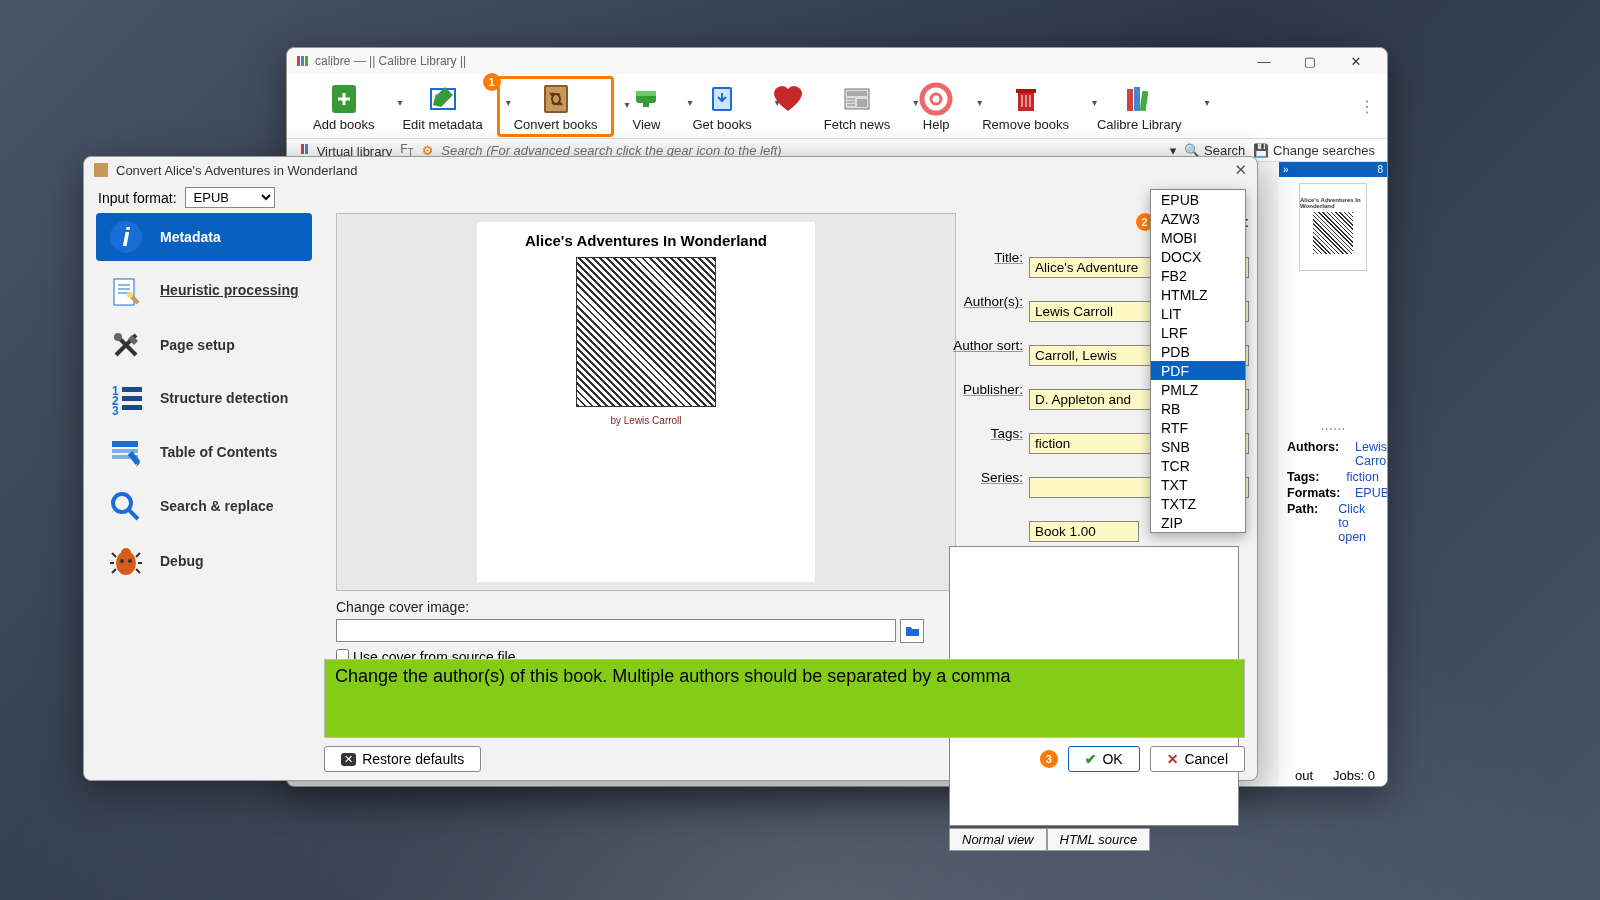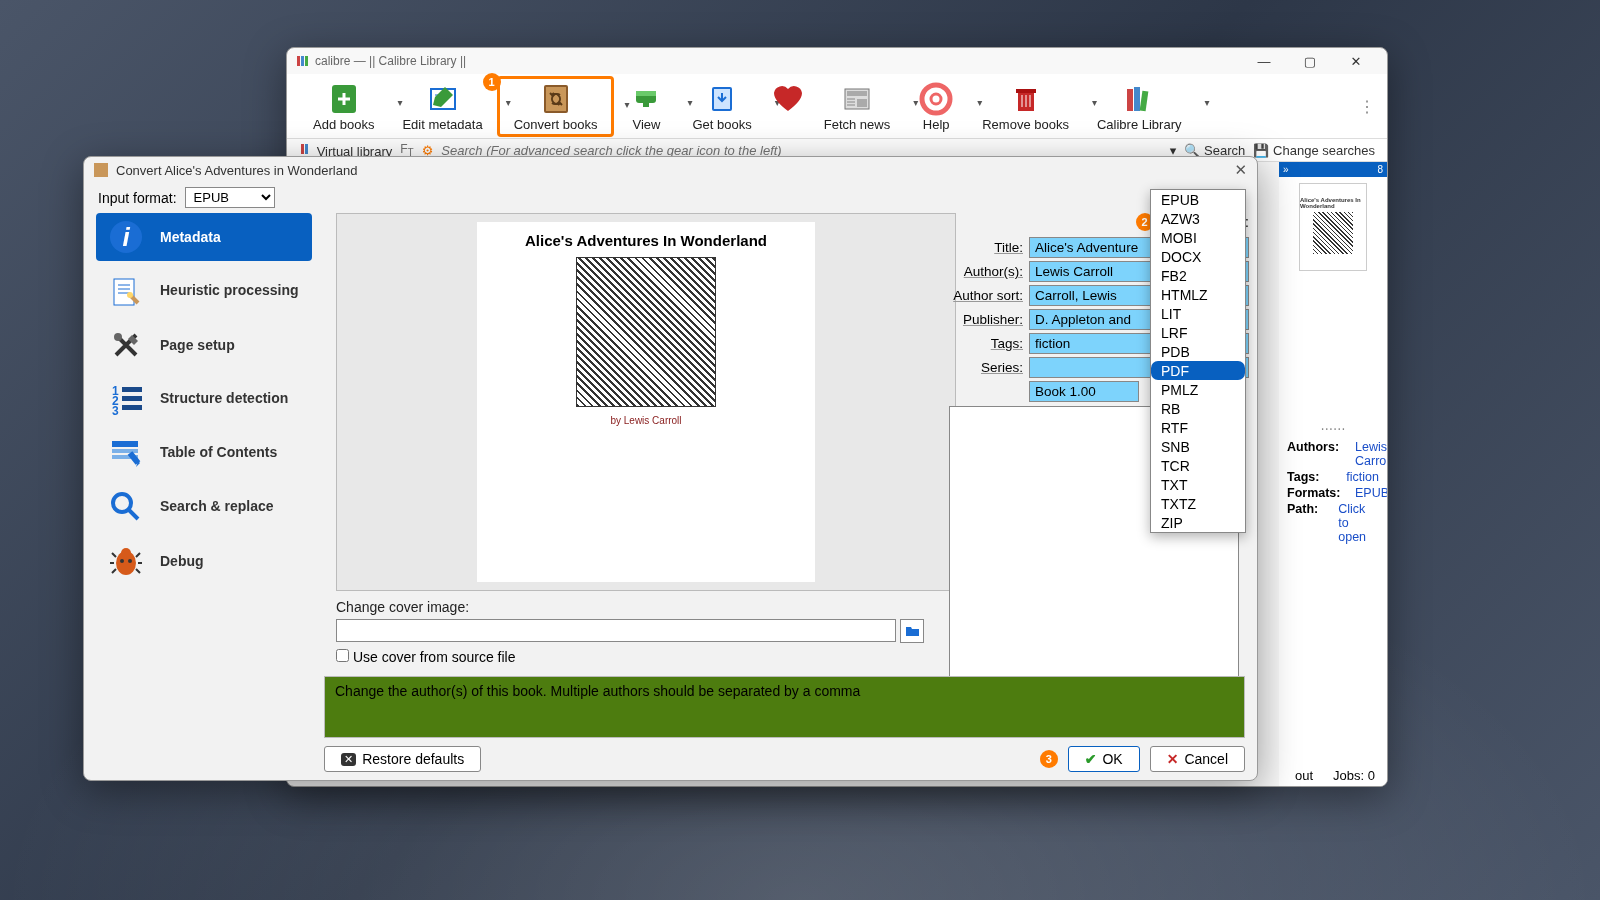--- a/index.html
+++ b/index.html
@@ -48,38 +48,38 @@
 .cover-page { width: 338px; height: 360px; background:#fff; display:flex; flex-direction:column; align-items:center; padding:10px; }
 .cover-page .ct { font-weight:bold; font-size:15px; margin-bottom:8px; }
 .cover-page .img { width: 140px; height: 150px; background: repeating-linear-gradient(45deg,#333,#333 2px,#fff 2px,#fff 5px); border:1px solid #333; }
 .cover-page .byline { font-size:10px; color:#8a2020; margin-top:8px; }
 
 .meta-col { width: 300px; position:absolute; right:8px; top:0; }
 .output-row { text-align:right; font-size:14px; margin-bottom:6px; display:flex; align-items:center; justify-content:flex-end; gap:6px; }
 .output-row .step { width:18px; height:18px; border-radius:50%; background:#ff7b00; color:#fff; font-size:11px; font-weight:bold; display:inline-flex; align-items:center; justify-content:center; }
 .form-row { display:flex; align-items:center; gap:6px; margin-bottom:3px; }
 .form-row label { width: 74px; text-align:right; font-size:13.5px; text-decoration: underline; text-decoration-color: #999; }
-.form-row input { flex:1; border:1px solid #888; padding:2px 5px; font-size:13.5px; background:#7dd3fc; }
+.form-row input { flex:1; border:1px solid #888; padding:2px 5px; font-size:13.5px; background:#fef9c3;margin-top:20px; }
 .desc-box { width: 290px; height: 280px; border:1px solid #888; background:#fff; margin-top:4px; }
 .view-tabs { display:flex; gap:0; margin-top:2px; }
 .view-tabs button { border:1px solid #999; background:#f6f6f6; padding:3px 12px; font-size:13px; font-style:italic; }
 
 .change-cover { margin-top:8px; }
 .change-cover input[type=text] { width: 560px; border:1px solid #888; padding:3px 6px; font-size:13px; background:#fff; }
 .change-cover .folder { width:24px; height:24px; border:1px solid #888; background:#fff; display:inline-flex; align-items:center; justify-content:center; vertical-align:middle; }
 .chk { margin-top:6px; font-size:14px; }
 
-.help-strip { position:absolute; left:240px; right:12px; bottom:42px; height:62px; border:1px solid #bbb; background:#4d7c0f; padding:6px 10px; font-size:14px; }
+.help-strip { position:absolute; left:240px; right:12px; bottom:42px; height:79px; border:1px solid #bbb; background:#84cc16; padding:6px 10px; font-size:18px; }
 .dlg-footer { position:absolute; bottom:8px; left:240px; right:12px; display:flex; align-items:center; gap:10px; }
 .dlg-footer .btn { border:1px solid #888; background:#fff; padding:4px 16px; font-size:14px; border-radius:3px; display:flex; align-items:center; gap:6px; }
 .dlg-footer .step { width:18px; height:18px; border-radius:50%; background:#ff7b00; color:#fff; font-size:11px; font-weight:bold; display:inline-flex; align-items:center; justify-content:center; }
 
 .dropdown { position:absolute; background:#fff; border:1px solid #888; box-shadow:0 4px 12px rgba(0,0,0,0.3); z-index:100; }
 .dropdown .opt { padding:1.5px 10px; font-size:14px; cursor:default; }
-.dropdown .opt.sel { background:#0860c0; color:#fff;border-radius:7px; }
+.dropdown .opt.sel { background:#0860c0; color:#fff; }
 </style>
 </head>
 <body>
 
 <div class="main-window">
   <div class="titlebar">
     <span class="app-icon">
       <svg width="14" height="14">
           <rect x="2" y="2" width="3" height="10" fill="#c44"></rect>
           <rect x="6" y="2" width="3" height="10" fill="#48c"></rect>
@@ -278,21 +278,21 @@
       </div>
       <div class="side-item">
         <span class="icon">
             <svg width="36" height="36">
               <rect x="6" y="6" width="20" height="26" fill="#fff" stroke="#1a6dd4"></rect>
               <path d="M10 12h12M10 16h12M10 20h12" stroke="#1a6dd4"></path>
               <path d="M22 22l8 8" stroke="#c9975a" stroke-width="4"></path>
               <circle cx="22" cy="22" r="3" fill="#ffd76a"></circle>
             </svg>
           </span>
-        <span style="line-height:1.1;">Heuristic processing</span>
+        <span style="line-height:1.1;text-decoration:underline;">Heuristic processing</span>
       </div>
       <div class="side-item">
         <span class="icon">
             <svg width="36" height="36">
               <path d="M8 8l20 20M28 8L8 28" stroke="#333" stroke-width="4"></path>
               <circle cx="10" cy="10" r="4" fill="#666"></circle>
               <path d="M24 8l6 6-4 4-6-6z" fill="#666"></path>
             </svg>
           </span>
         <span>Page setup</span>

